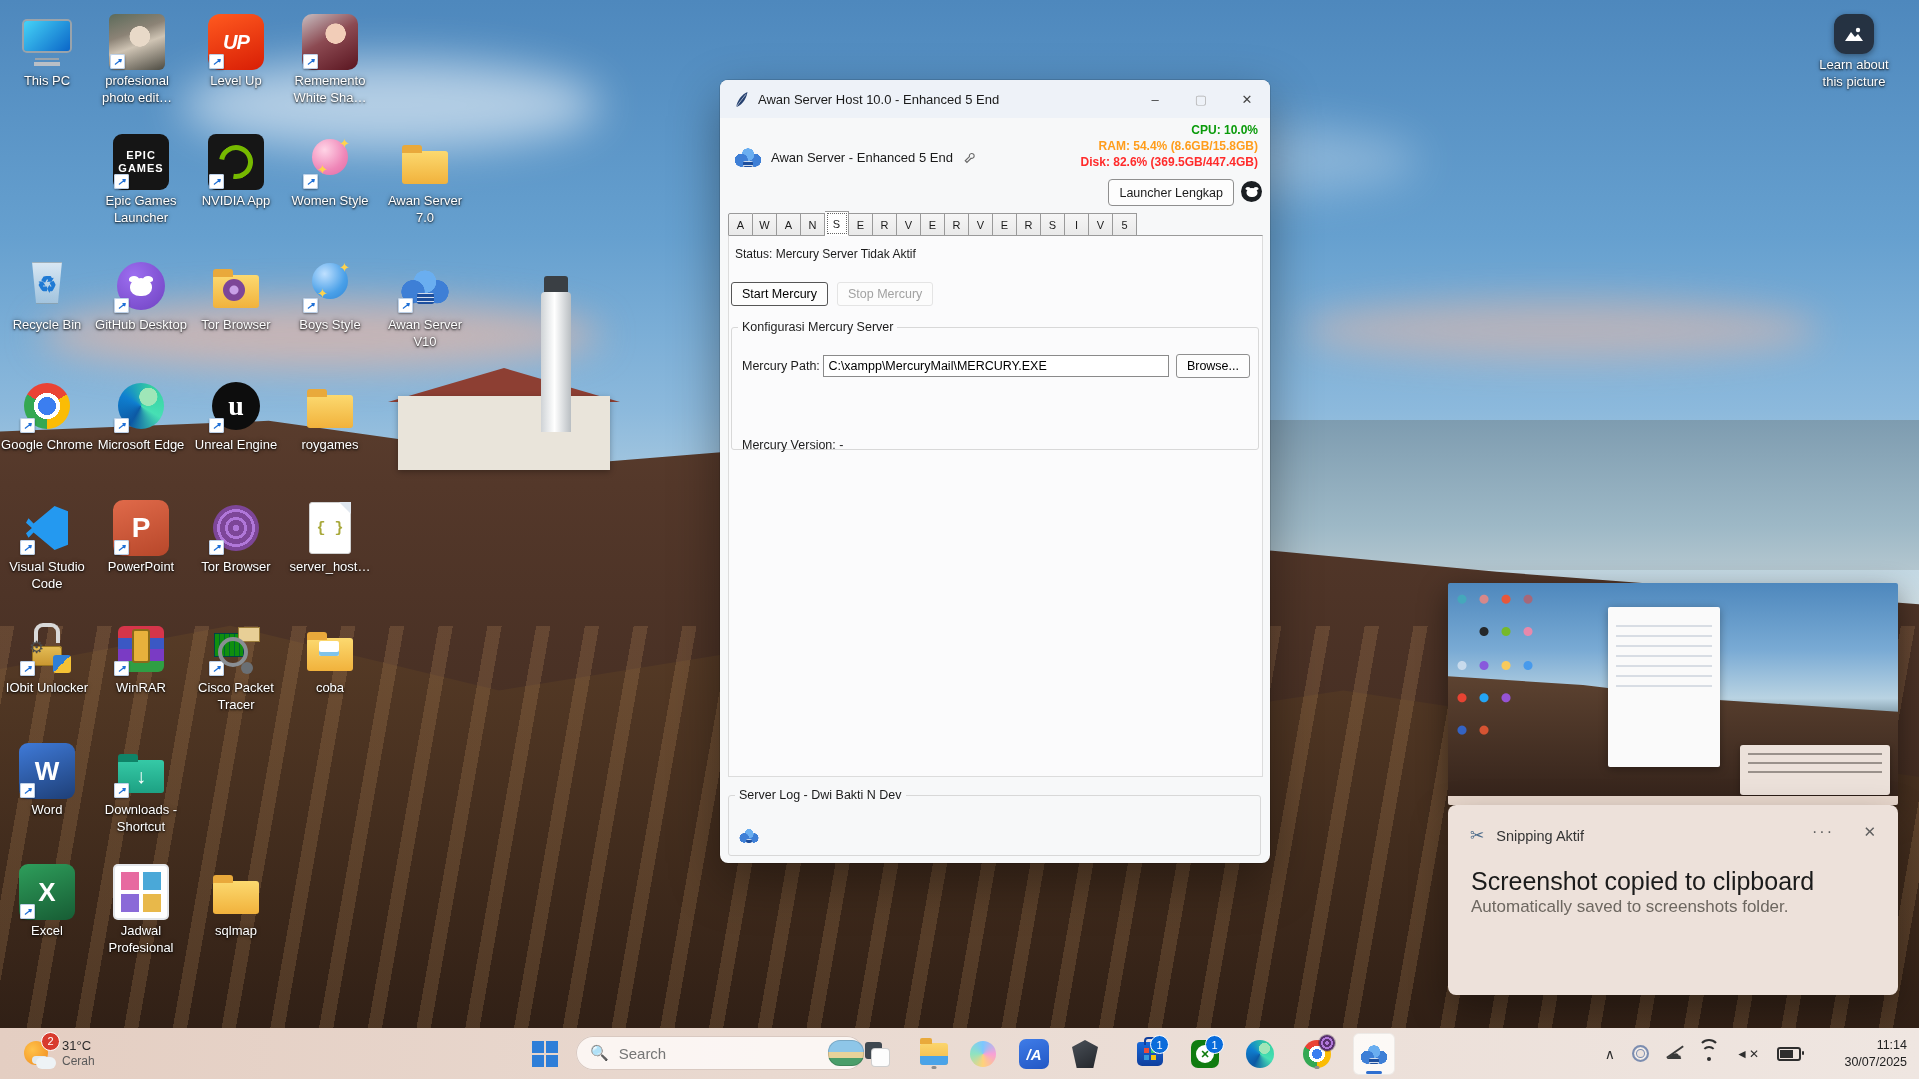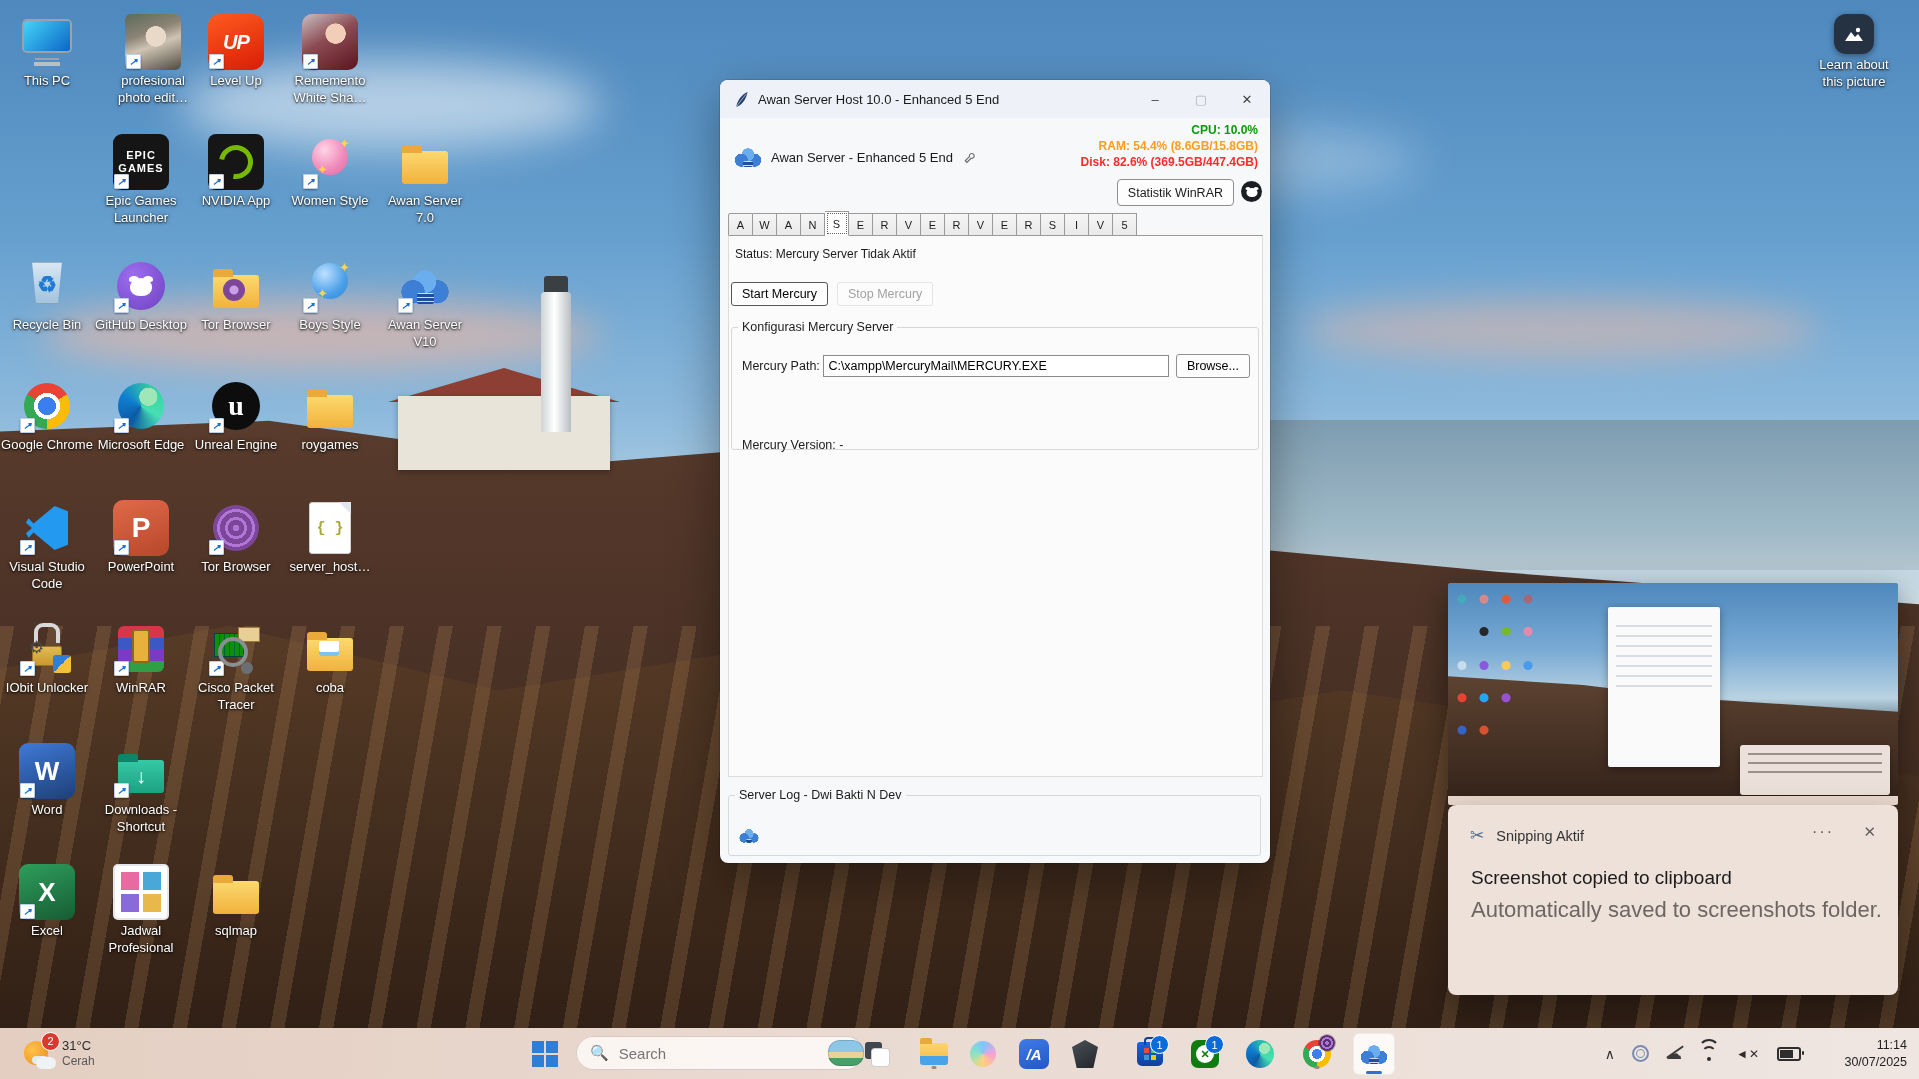--- a/index.html
+++ b/index.html
@@ -212,22 +212,22 @@
       box-shadow:0 2px 6px rgba(0,0,0,.3)}
   .pv-toast::after{content:"";position:absolute;left:8px;top:8px;right:8px;height:26px;
       background:repeating-linear-gradient(180deg,#9a918b 0 2px,transparent 2px 9px)}
   .pv-bar{position:absolute;left:0;bottom:0;width:100%;height:9px;background:#e9d8cd}
   
   .toast{position:absolute;left:1448px;top:805px;width:450px;height:190px;background:#ede1da;border-radius:8px;
       box-shadow:0 14px 36px rgba(0,0,0,.35);color:#1c1c1c}
   .toast .hdr{position:absolute;left:22px;top:20px;display:flex;align-items:center;gap:12px;font-size:14.5px;color:#333}
   .toast .more{position:absolute;top:18px;right:64px;color:#5f5f5f;font-size:16px;letter-spacing:2px;cursor:pointer}
   .toast .x{position:absolute;top:18px;right:22px;color:#5f5f5f;font-size:15px;cursor:pointer}
-  .toast .t1{position:absolute;left:23px;top:62px;font-size:19px;color:#1b1b1b}
-  .toast .t2{position:absolute;left:23px;top:92px;font-size:22px;color:#6d6760}
+  .toast .t1{position:absolute;left:23px;top:62px;font-size:25px;color:#1b1b1b}
+  .toast .t2{position:absolute;left:23px;top:92px;font-size:17px;color:#6d6760}
   .toast .act{position:absolute;left:23px;right:23px;top:134px;height:37px;background:#fdfcfb;border:1px solid #ddd2cb;
       border-radius:5px;display:flex;align-items:center;justify-content:center;font-size:15px;cursor:pointer}
   .scis{font-size:17px;color:#4a6a8a}
   
   .bar{position:absolute;left:0;bottom:0;width:100%;height:51px;
       background:linear-gradient(90deg,#e4cec2,#e9d9d0 40%,#efe6e1)}
   .weather{position:absolute;left:18px;bottom:0;height:51px;display:flex;align-items:center;gap:8px;cursor:pointer;padding:0 6px}
   .wic{position:relative;width:30px;height:30px}
   .wic .sun{position:absolute;left:0;top:2px;width:24px;height:24px;border-radius:50%;
       background:radial-gradient(circle at 35% 35%,#ffc24a,#f08a1d)}
@@ -313,21 +313,21 @@
   <div class="house"></div>
   <div class="lh"></div>
   <div class="rocks2"></div>
   <div class="rockhl"></div>
 </div>
 
 <div class="dicon" style="left:1px;top:14px">
   <div class="art a-thispc"></div>
   <div class="lbl">This PC</div>
 </div>
-<div class="dicon" style="left:107px;top:14px">
+<div class="dicon" style="left:91px;top:14px">
   <div class="art a-photo">
       <i class="sc"></i>
     </div>
   <div class="lbl">profesional photo edit…</div>
 </div>
 <div class="dicon" style="left:190px;top:14px">
   <div class="art a-levelup">
       <i class="sc"></i>
     </div>
   <div class="lbl">Level Up</div>
@@ -535,21 +535,21 @@
 
   <div class="appline">
     <span class="cloud cloud28"></span>
     <span>Awan Server - Enhanced 5 End</span>
     <svg width="13" height="13" viewBox="0 0 14 14">
       <path d="M3.5 10.5 L8 6 a2.6 2.6 0 1 1 1.8 1.8 L5.3 12.3 Z" fill="none" stroke="#6a6a6a" stroke-width="1.2"></path>
     </svg>
   </div>
 
   <div class="statbtn">
-    <span>Statistik WinRAR</span>
+    <span>Launcher Lengkap</span>
   </div>
   <div class="gh"></div>
 
   <div class="tabs">
     <div class="tab">A</div>
     <div class="tab">W</div>
     <div class="tab">A</div>
     <div class="tab">N</div>
     <div class="tab sel">S</div>
     <div class="tab">E</div>

